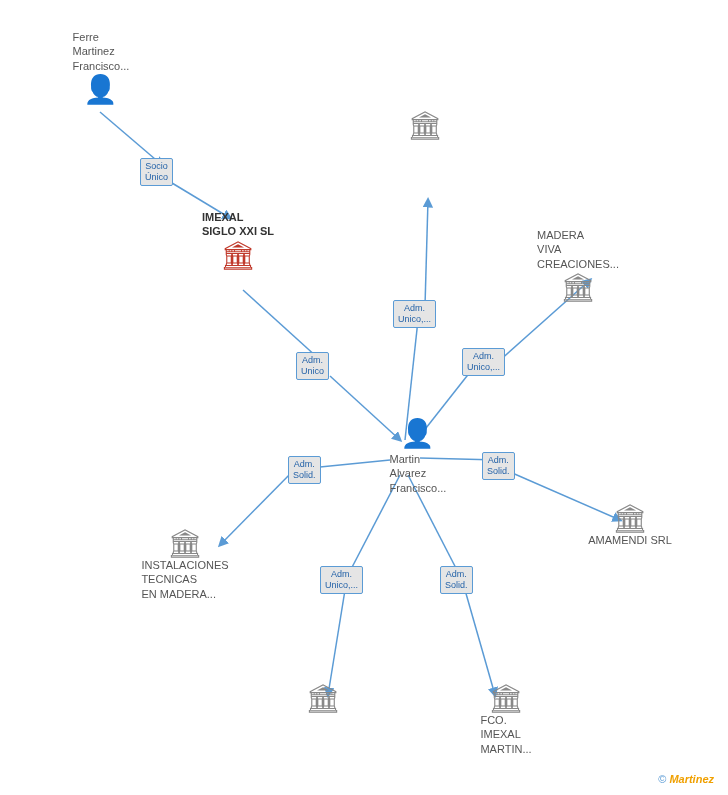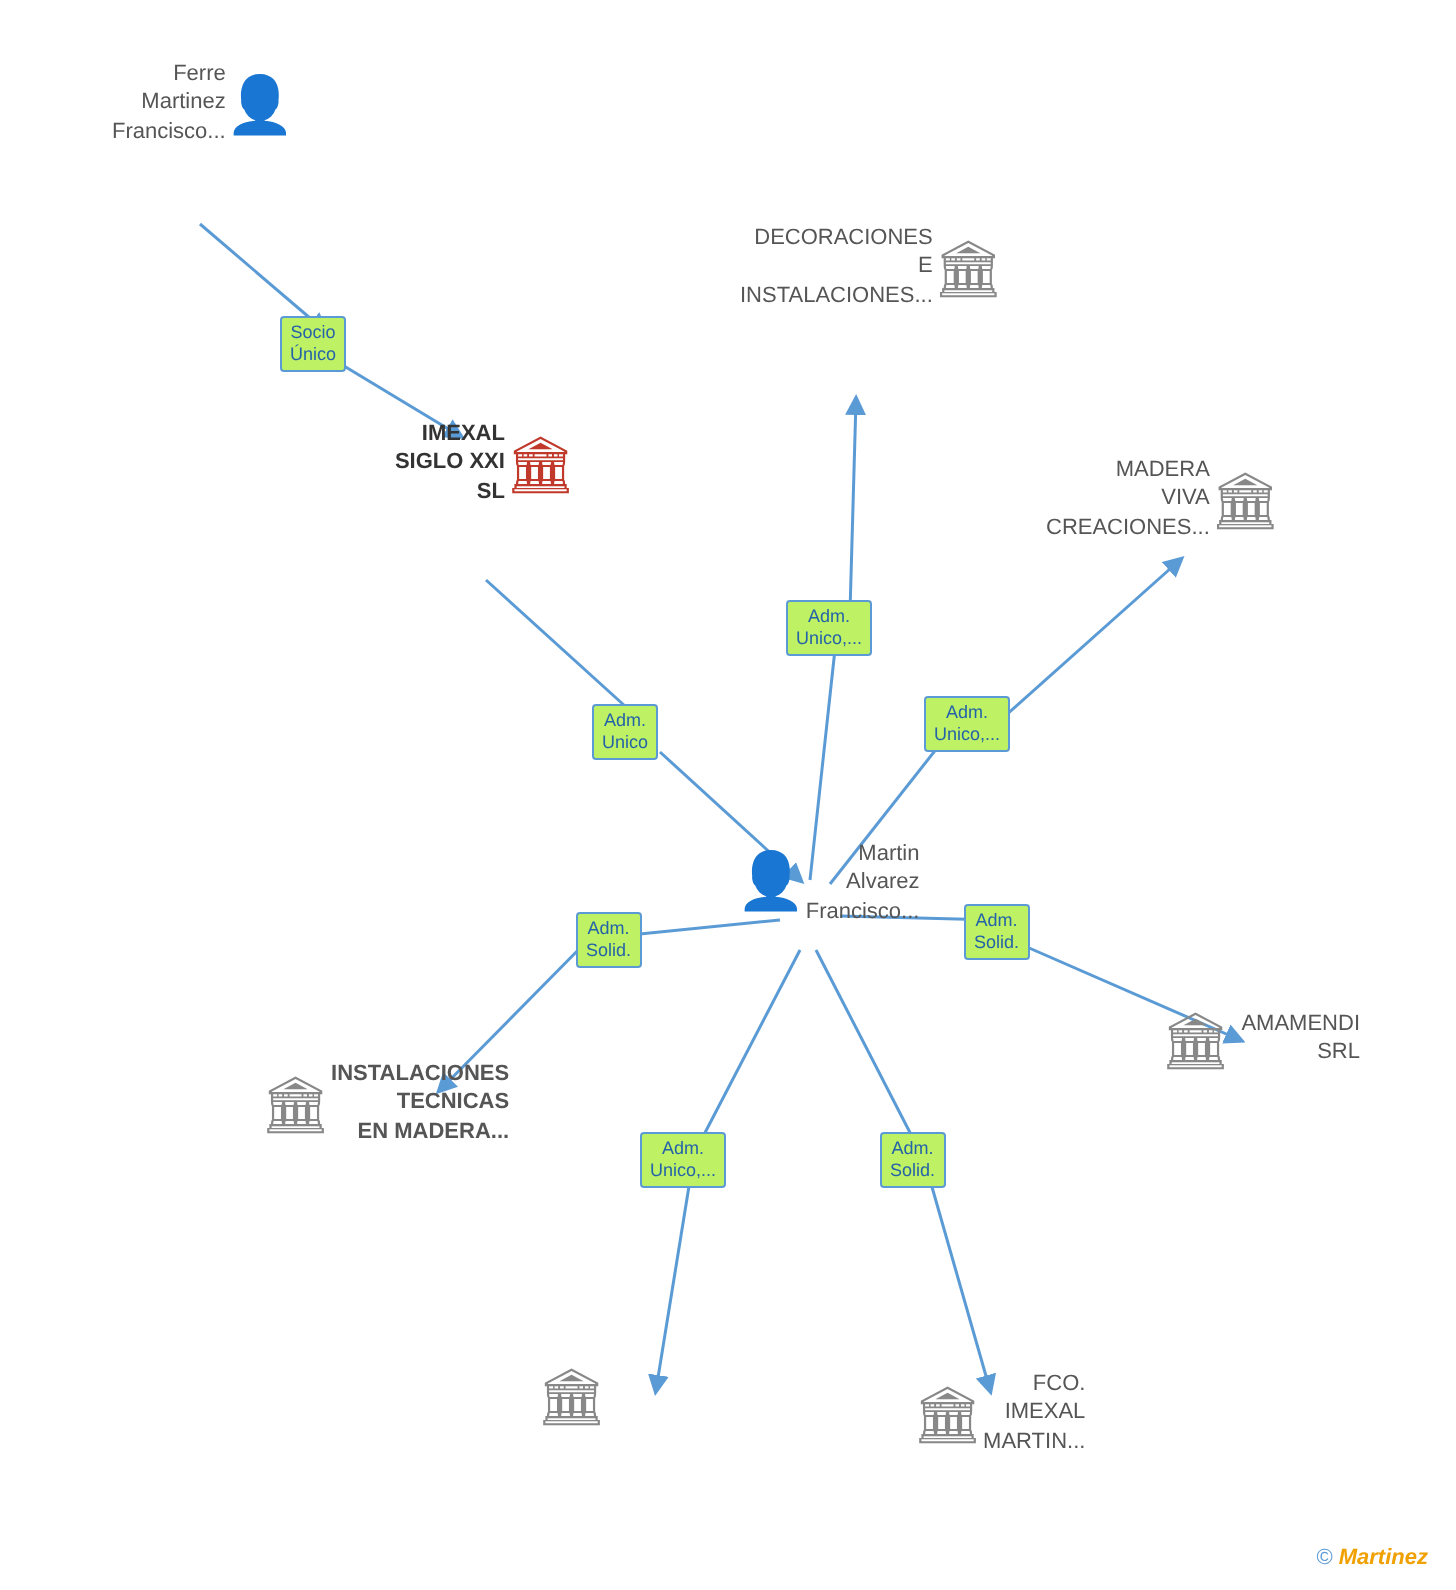--- a/index.html
+++ b/index.html
@@ -19,23 +19,23 @@
     svg#lines {
       position: absolute;
       top: 0; left: 0;
       width: 728px;
       height: 795px;
       pointer-events: none;
     }
     .node {
       position: absolute;
       display: flex;
-      flex-direction: row;
+      flex-direction: column;
       align-items: center;
-      text-align: right;
+      text-align: left;
     }
     .node-label {
       font-size: 11px;
       color: #555;
       line-height: 1.3;
       margin-bottom: 3px;
     }
     .node-icon {
       font-size: 28px;
       line-height: 1;
@@ -44,21 +44,21 @@
       color: #888;
     }
     .node-icon.building {
       color: #888;
     }
     .node-icon.building-red {
       color: #c0392b;
     }
     .badge {
       position: absolute;
-      background: #bef264;
+      background: #e5e5e5;
       border: 1.5px solid #5b9bd5;
       color: #2563a8;
       font-size: 9px;
       padding: 2px 4px;
       border-radius: 2px;
       line-height: 1.2;
       text-align: center;
       white-space: pre-line;
     }
     .watermark {
@@ -121,43 +121,40 @@
     <div class="node-icon person">👤</div>
   </div>
 
   <div class="node" style="left:188px; top:210px; width:100px;">
     <div class="node-label" style="white-space:pre-line; font-weight:bold; color:#333;">IMEXAL
 SIGLO XXI  SL</div>
     <div class="node-icon building-red">🏛</div>
   </div>
 
   <div class="node" style="left:370px; top:112px; width:110px;">
-    <div class="node-label" style="white-space:pre-line;">DECORACIONES
-E
-INSTALACIONES...</div>
     <div class="node-icon building">🏛</div>
   </div>
 
   <div class="node" style="left:523px; top:228px; width:110px;">
     <div class="node-label" style="white-space:pre-line;">MADERA
 VIVA
 CREACIONES...</div>
     <div class="node-icon building">🏛</div>
   </div>
 
   <div class="node" style="left:368px; top:420px; width:100px;">
     <div class="node-icon person" style="margin-bottom:4px;">👤</div>
     <div class="node-label" style="white-space:pre-line;">Martin
 Alvarez
 Francisco...</div>
   </div>
 
   <div class="node" style="left:130px; top:530px; width:110px;">
     <div class="node-icon building">🏛</div>
-    <div class="node-label" style="white-space:pre-line;font-weight:bold;">INSTALACIONES
+    <div class="node-label" style="white-space:pre-line;">INSTALACIONES
 TECNICAS
 EN MADERA...</div>
   </div>
 
   <div class="node" style="left:580px; top:505px; width:100px;">
     <div class="node-icon building">🏛</div>
     <div class="node-label" style="white-space:pre-line;">AMAMENDI SRL</div>
   </div>
 
   <div class="node" style="left:268px; top:685px; width:110px;">

